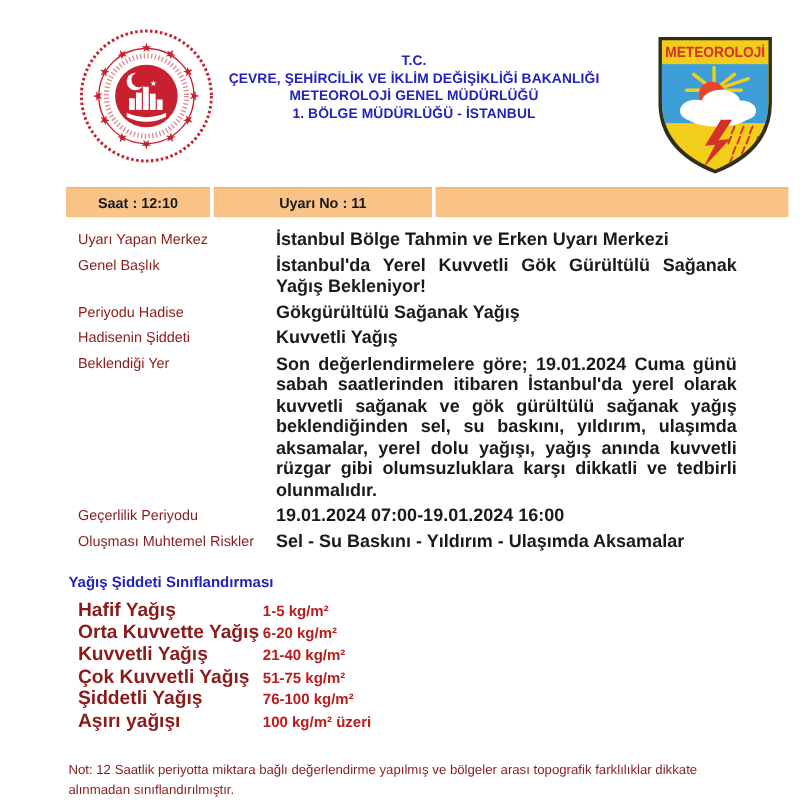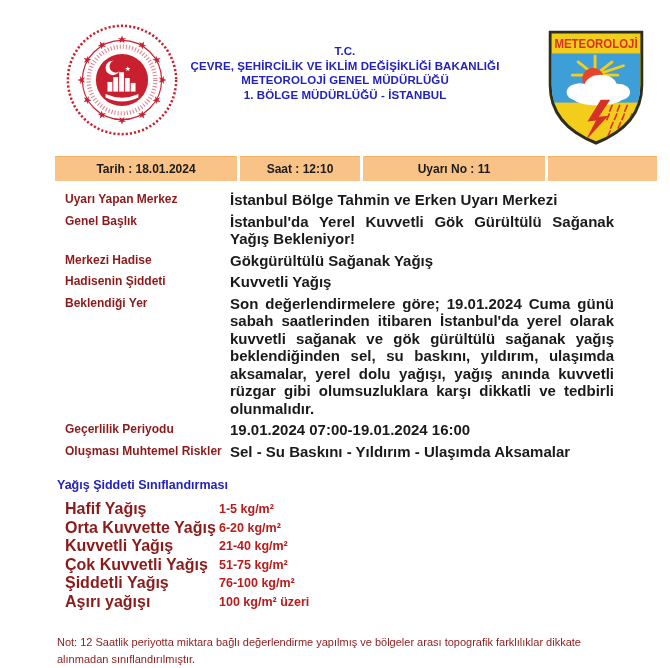--- a/index.html
+++ b/index.html
@@ -31,21 +31,21 @@
   .meta-cell.c1 { width:182px; }
   .meta-cell.c2 { width:120px; }
   .meta-cell.c3 { width:182px; }
   .meta-cell.c4 { flex:1; }
 
   
   .info-table { position:absolute; top:191px; left:57px; width:557px; }
   .info-row { display:flex; margin-bottom:4px; }
   .info-label {
     width:173px; flex-shrink:0; padding-left:8px;
-    color:#8B1B1B; font-weight:bold; font-size:12px; line-height:17px;
+    color:#8B1B1B; font-weight:normal; font-size:12px; line-height:17px;
   }
   .info-value {
     flex:1; color:#1a1a1a; font-weight:bold; font-size:15px; line-height:17.5px;
   }
   .justify { text-align:justify; }
 
   
   .classification { position:absolute; top:477px; left:57px; width:586px; }
   .class-title {
     color:#2323BC; font-weight:bold; font-size:12.5px; line-height:17px;
@@ -172,37 +172,36 @@
             <line x1="78" y1="109" x2="75.5" y2="115"></line>
             <line x1="86" y1="109" x2="83.5" y2="115"></line>
         </g>
         <polygon points="60,76 46,99 55,98 44,119 68,93 58,94 70,76" fill="#D63125"></polygon>
       </g>
       <text x="55" y="21" text-anchor="middle" font-size="13" font-weight="bold" font-family="Liberation Sans, sans-serif" fill="#D63125" textLength="88" lengthAdjust="spacingAndGlyphs">METEOROLOJİ</text>
     </svg>
   </div>
 
   <div class="meta-bar">
-    <div class="meta-cell c1">Tarih : 18.01.2024</div>
     <div class="meta-cell c2">Saat : 12:10</div>
     <div class="meta-cell c3">Uyarı No : 11</div>
     <div class="meta-cell c4"></div>
   </div>
 
   <div class="info-table">
     <div class="info-row">
       <div class="info-label">Uyarı Yapan Merkez</div>
       <div class="info-value">İstanbul Bölge Tahmin ve Erken Uyarı Merkezi</div>
     </div>
     <div class="info-row">
       <div class="info-label">Genel Başlık</div>
       <div class="info-value justify">İstanbul'da Yerel Kuvvetli Gök Gürültülü Sağanak Yağış Bekleniyor!</div>
     </div>
     <div class="info-row">
-      <div class="info-label">Merkezi Hadise</div>
+      <div class="info-label">Periyodu Hadise</div>
       <div class="info-value">Gökgürültülü Sağanak Yağış</div>
     </div>
     <div class="info-row">
       <div class="info-label">Hadisenin Şiddeti</div>
       <div class="info-value">Kuvvetli Yağış</div>
     </div>
     <div class="info-row">
       <div class="info-label">Beklendiği Yer</div>
       <div class="info-value justify">Son değerlendirmelere göre; 19.01.2024 Cuma günü sabah saatlerinden itibaren İstanbul'da yerel olarak kuvvetli sağanak ve gök gürültülü sağanak yağış beklendiğinden sel, su baskını, yıldırım, ulaşımda aksamalar, yerel dolu yağışı, yağış anında kuvvetli rüzgar gibi olumsuzluklara karşı dikkatli ve tedbirli olunmalıdır.</div>
     </div>

